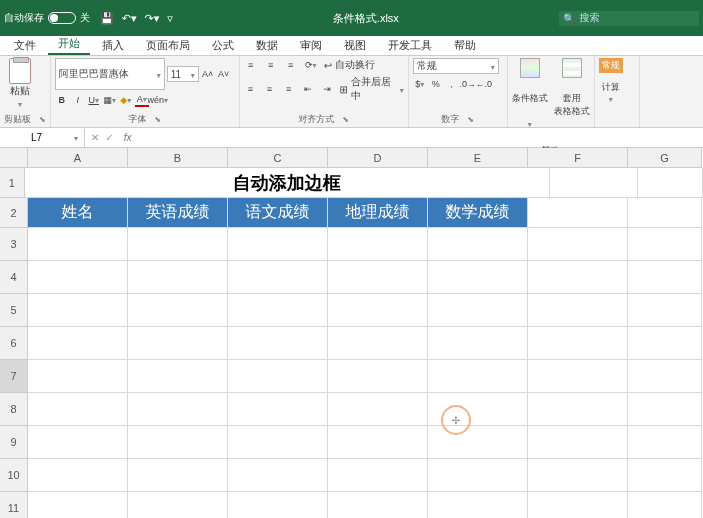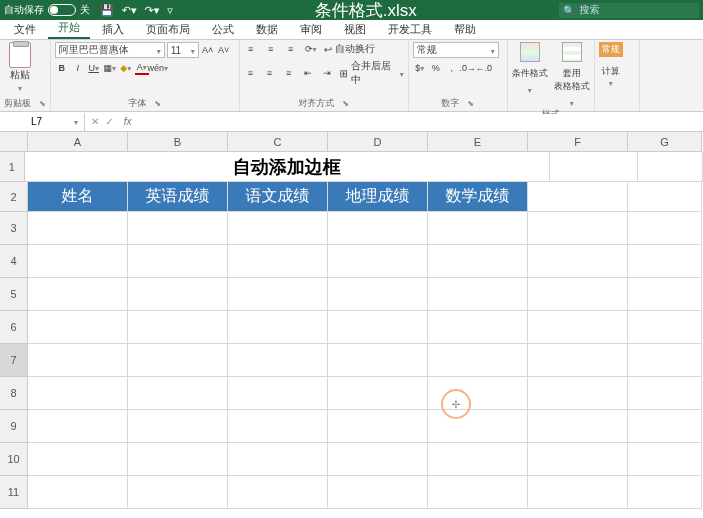--- a/index.html
+++ b/index.html
@@ -1,24 +1,24 @@
 <!DOCTYPE html>
 <html><head>
 <meta charset="utf-8">
 <style>
 * { margin: 0; padding: 0; box-sizing: border-box; font-family: "Microsoft YaHei", Arial, sans-serif; }
 body { width: 703px; height: 518px; background: #fff; overflow: hidden; font-size: 11px; }
 
-.titlebar { height: 20px; background: #1e6b3f; color: #fff; display: flex; align-items: center; padding: 0 4px; }
+.titlebar { height: 36px; background: #1e6b3f; color: #fff; display: flex; align-items: center; padding: 0 4px; }
 .titlebar .autosave { display: flex; align-items: center; gap: 4px; font-size: 10px; }
 .titlebar .toggle { width: 28px; height: 12px; border: 1px solid #fff; border-radius: 6px; position: relative; }
 .titlebar .toggle::after { content:""; position:absolute; width:8px; height:8px; background:#fff; border-radius:50%; left:1px; top:1px; }
 .titlebar .qat { display: flex; gap: 8px; margin-left: 10px; font-size: 11px; }
 .titlebar .qat span { cursor: default; }
-.titlebar .filename { flex: 1; text-align: center; font-size: 17px; }
+.titlebar .filename { flex: 1; text-align: center; font-size: 11px; }
 .titlebar .searchbox { width: 140px; height: 15px; background: #2a7a4d; display:flex; align-items:center; padding:0 4px; gap:4px; font-size:10px; color:#cde; }
 
 .tabs { height: 20px; background: #fff; display: flex; align-items: flex-end; border-bottom: 1px solid #ccc; padding-left: 4px; gap: 2px; }
 .tabs .tab { padding: 2px 10px; font-size: 11px; color: #333; }
 .tabs .tab.active { border-bottom: 2px solid #1e6b3f; color: #1e6b3f; font-weight: 500; }
 
 .ribbon { height: 72px; background: #f3f3f3; border-bottom: 1px solid #ccc; display: flex; }
 .rgroup { border-right: 1px solid #ddd; padding: 2px 4px 0 4px; display: flex; flex-direction: column; justify-content: space-between; }
 .rgroup .glabel { text-align: center; font-size: 9px; color: #666; padding-bottom: 1px; display:flex; justify-content:center; align-items:center; gap:8px;}
 .rgroup .gbody { flex:1; display:flex; align-items:flex-start; gap:2px; font-size:10px; color:#444; }
@@ -27,35 +27,35 @@
 .paste .icon { width:22px; height:26px; background:#fff; border:1px solid #b88; border-radius:2px; position:relative; }
 .paste .icon::before { content:""; position:absolute; width:14px; height:4px; background:#ccc; top:-2px; left:3px; border:1px solid #999; border-radius:1px;}
 .cliplist { display:flex; flex-direction:column; gap:1px; font-size:9px; }
 .cliplist div { display:flex; align-items:center; gap:3px; white-space:nowrap; }
 .scissors::before { content:"✂"; font-size:9px; }
 .copyicon::before { content:"⧉"; font-size:9px; }
 .brush::before { content:"✎"; font-size:9px; }
 
 .font .gbody { flex-direction: column; gap:3px; width:180px; }
 .fontrow { display:flex; gap:2px; align-items:center; }
-.fontname { width:110px; height:16px; border:1px solid #bbb; background:#fff; padding:0 3px; font-size:10px; display:flex; align-items:center; justify-content:space-between;}
+.fontname { width:110px; height:32px; border:1px solid #bbb; background:#fff; padding:0 3px; font-size:10px; display:flex; align-items:center; justify-content:space-between;}
 .fontsize { width:32px; height:16px; border:1px solid #bbb; background:#fff; padding:0 3px; font-size:10px; display:flex; align-items:center; justify-content:space-between;}
 .smallbtn { width:14px; height:14px; display:flex; align-items:center; justify-content:center; font-size:9px; }
 .btn { font-weight:bold; }
 
 .align .gbody { flex-direction:column; gap:3px; width:160px; }
 .alignrow { display:flex; gap:6px; align-items:center; }
 .alignbtn { width:14px; height:14px; font-size:9px; display:flex; align-items:center; justify-content:center; }
 .wrapbtn { display:flex; align-items:center; gap:3px; font-size:10px; }
 
 .number .gbody { flex-direction:column; gap:3px; width:90px; }
 .numfmt { width:86px; height:16px; border:1px solid #bbb; background:#fff; padding:0 3px; font-size:10px; display:flex; align-items:center; justify-content:space-between;}
 
 .styles .gbody { gap:6px; }
-.bigbtn { display:flex; flex-direction:column; align-items:center; width:36px; font-size:9px; gap:5px; }
+.bigbtn { display:flex; flex-direction:column; align-items:center; width:36px; font-size:9px; gap:14px; }
 .bigbtn .bicon { width:20px; height:20px; }
 .condfmt .bicon { border:1px solid #aaa; background:linear-gradient(#fdd,#dfd,#ddf); }
 .tblfmt .bicon { border:1px solid #aaa; background:#fff; position:relative; }
 .tblfmt .bicon::before { content:""; position:absolute; inset:0; background:repeating-linear-gradient(#e8f4e8 0 4px, #fff 4px 8px); }
 
 .calc .gbody { width:36px; }
 .calcbtn { display:flex; flex-direction:column; align-items:center; font-size:9px; }
 .calcbadge { background:#e8a04a; color:#fff; padding:1px 3px; font-size:9px; }
 .calclbl { font-size:9px; margin-top:8px; }
 

